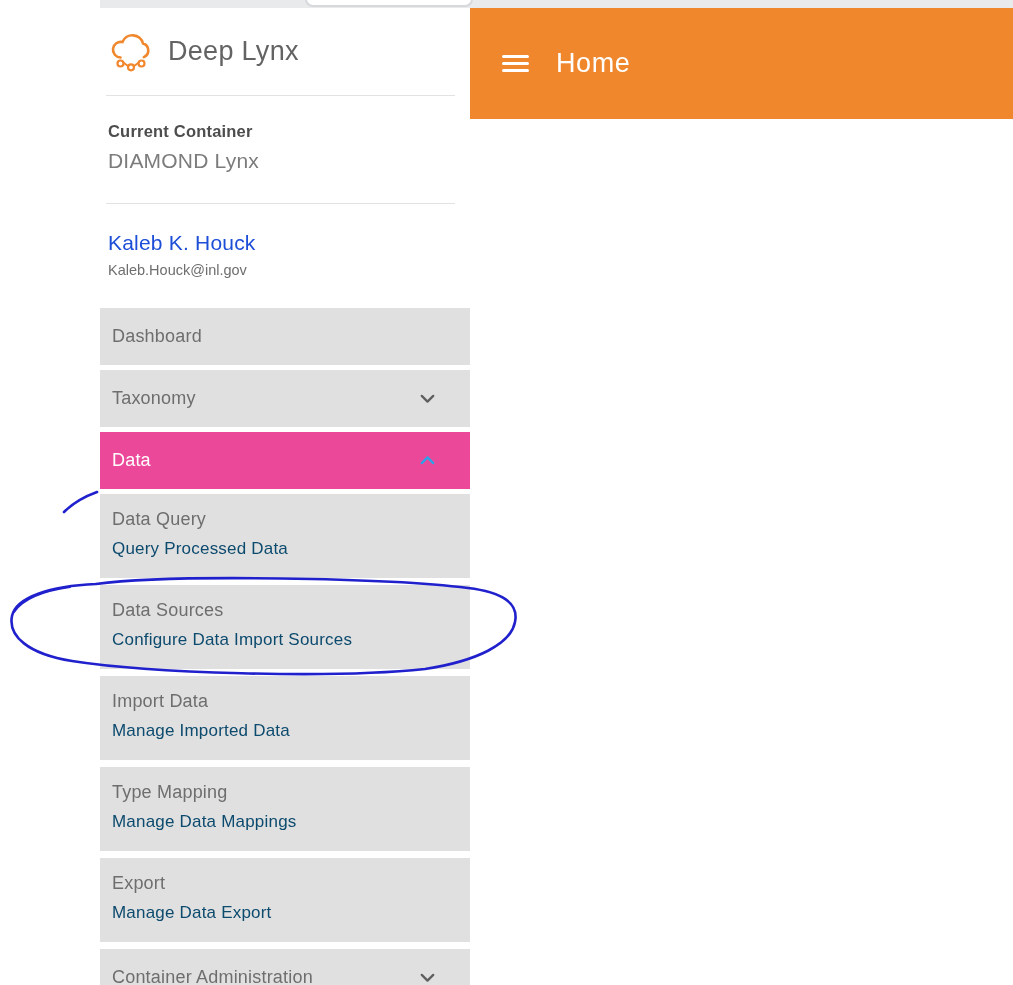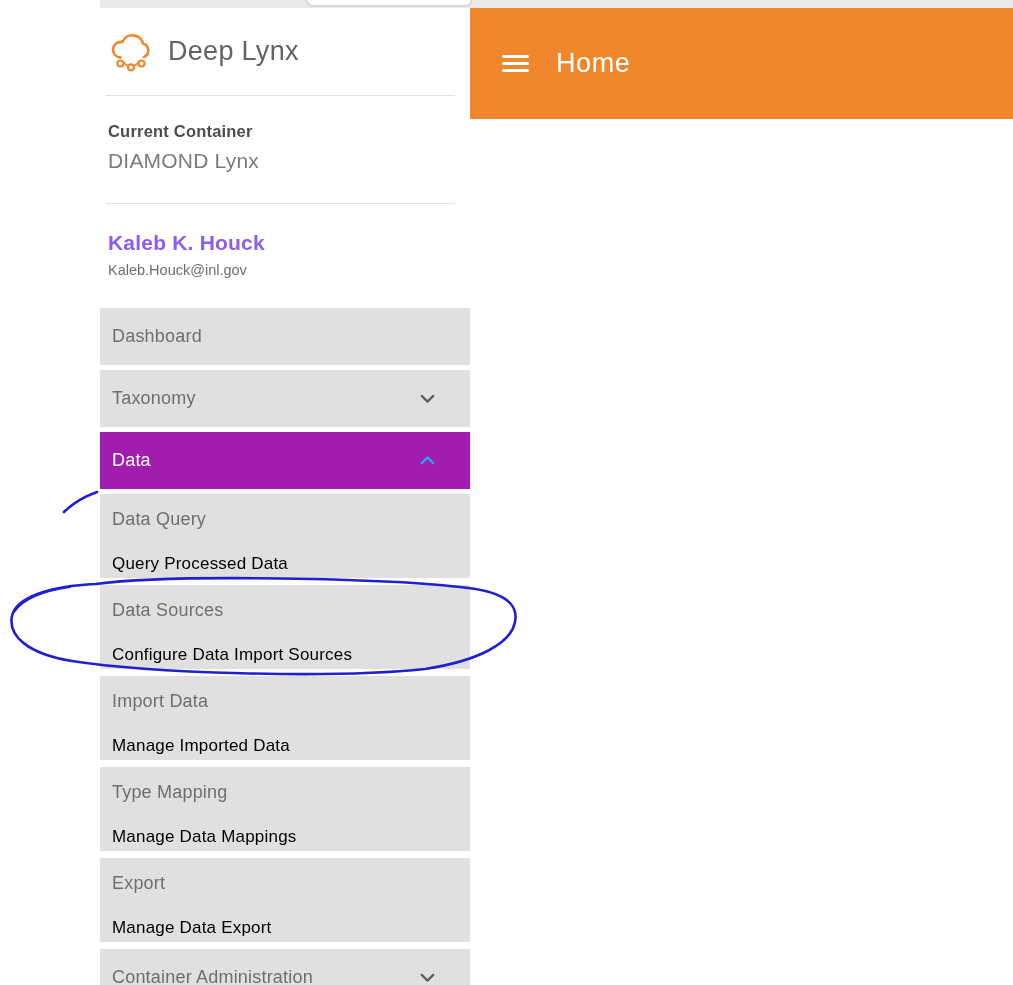--- a/index.html
+++ b/index.html
@@ -31,37 +31,37 @@
 
   .divider { border: none; border-top: 1px solid #e2e2e2; margin: 0 15px 0 6px; }
   .d1 { margin-top: 23px; }
   .d2 { margin-top: 30px; }
 
   .container-section { margin: 26px 0 0 8px; }
   .container-label { font-size: 16.5px; font-weight: 600; color: #4d4d4d; letter-spacing: 0.2px; }
   .container-value { font-size: 21px; color: #7c7c7c; margin-top: 8px; letter-spacing: 0.2px; }
 
   .user-section { margin: 27px 0 0 8px; }
-  .user-name { font-size: 21px; color: #8b5cf6; letter-spacing: 0.2px; font-weight: bold; }
+  .user-name { font-size: 21px; color: #1d4ed8; letter-spacing: 0.2px; }
   .user-email { font-size: 14.5px; color: #6e6e6e; margin-top: 7px; }
 
   .menu { margin-top: 30px; }
   .menu-item {
     background: #e0e0e0; height: 57px; margin-bottom: 5px;
     display: flex; align-items: center; justify-content: space-between;
     padding: 0 30px 0 12px; font-size: 18px; color: #6e6e6e;
     letter-spacing: 0.2px; cursor: pointer; text-align: center;
   }
-  .menu-item.active { background: #a21caf; color: #ffffff; }
+  .menu-item.active { background: #ec4899; color: #ffffff; }
   .menu-subitem {
     background: #e0e0e0; height: 84px; margin-bottom: 7px;
     padding: 15px 0 8px 12px; box-sizing: border-box; cursor: pointer;
   }
   .sub-title { font-size: 18px; color: #6e6e6e; letter-spacing: 0.2px; }
-  .sub-subtitle { font-size: 17px; color: #000000; margin-top: 24px; letter-spacing: 0.2px; }
+  .sub-subtitle { font-size: 17px; color: #0c4a6e; margin-top: 9px; letter-spacing: 0.2px; }
 
   .chevron { width: 25px; height: 25px; flex: 0 0 auto; }
   .chev-gray { color: #5f5f5f; }
   .chev-blue { color: #2ba3e8; }
 
   
   .topbar {
     position: absolute; left: 470px; top: 8px; width: 543px; height: 111px;
     background: #f1872d; display: flex; align-items: center;
     padding-left: 32px; box-sizing: border-box;

